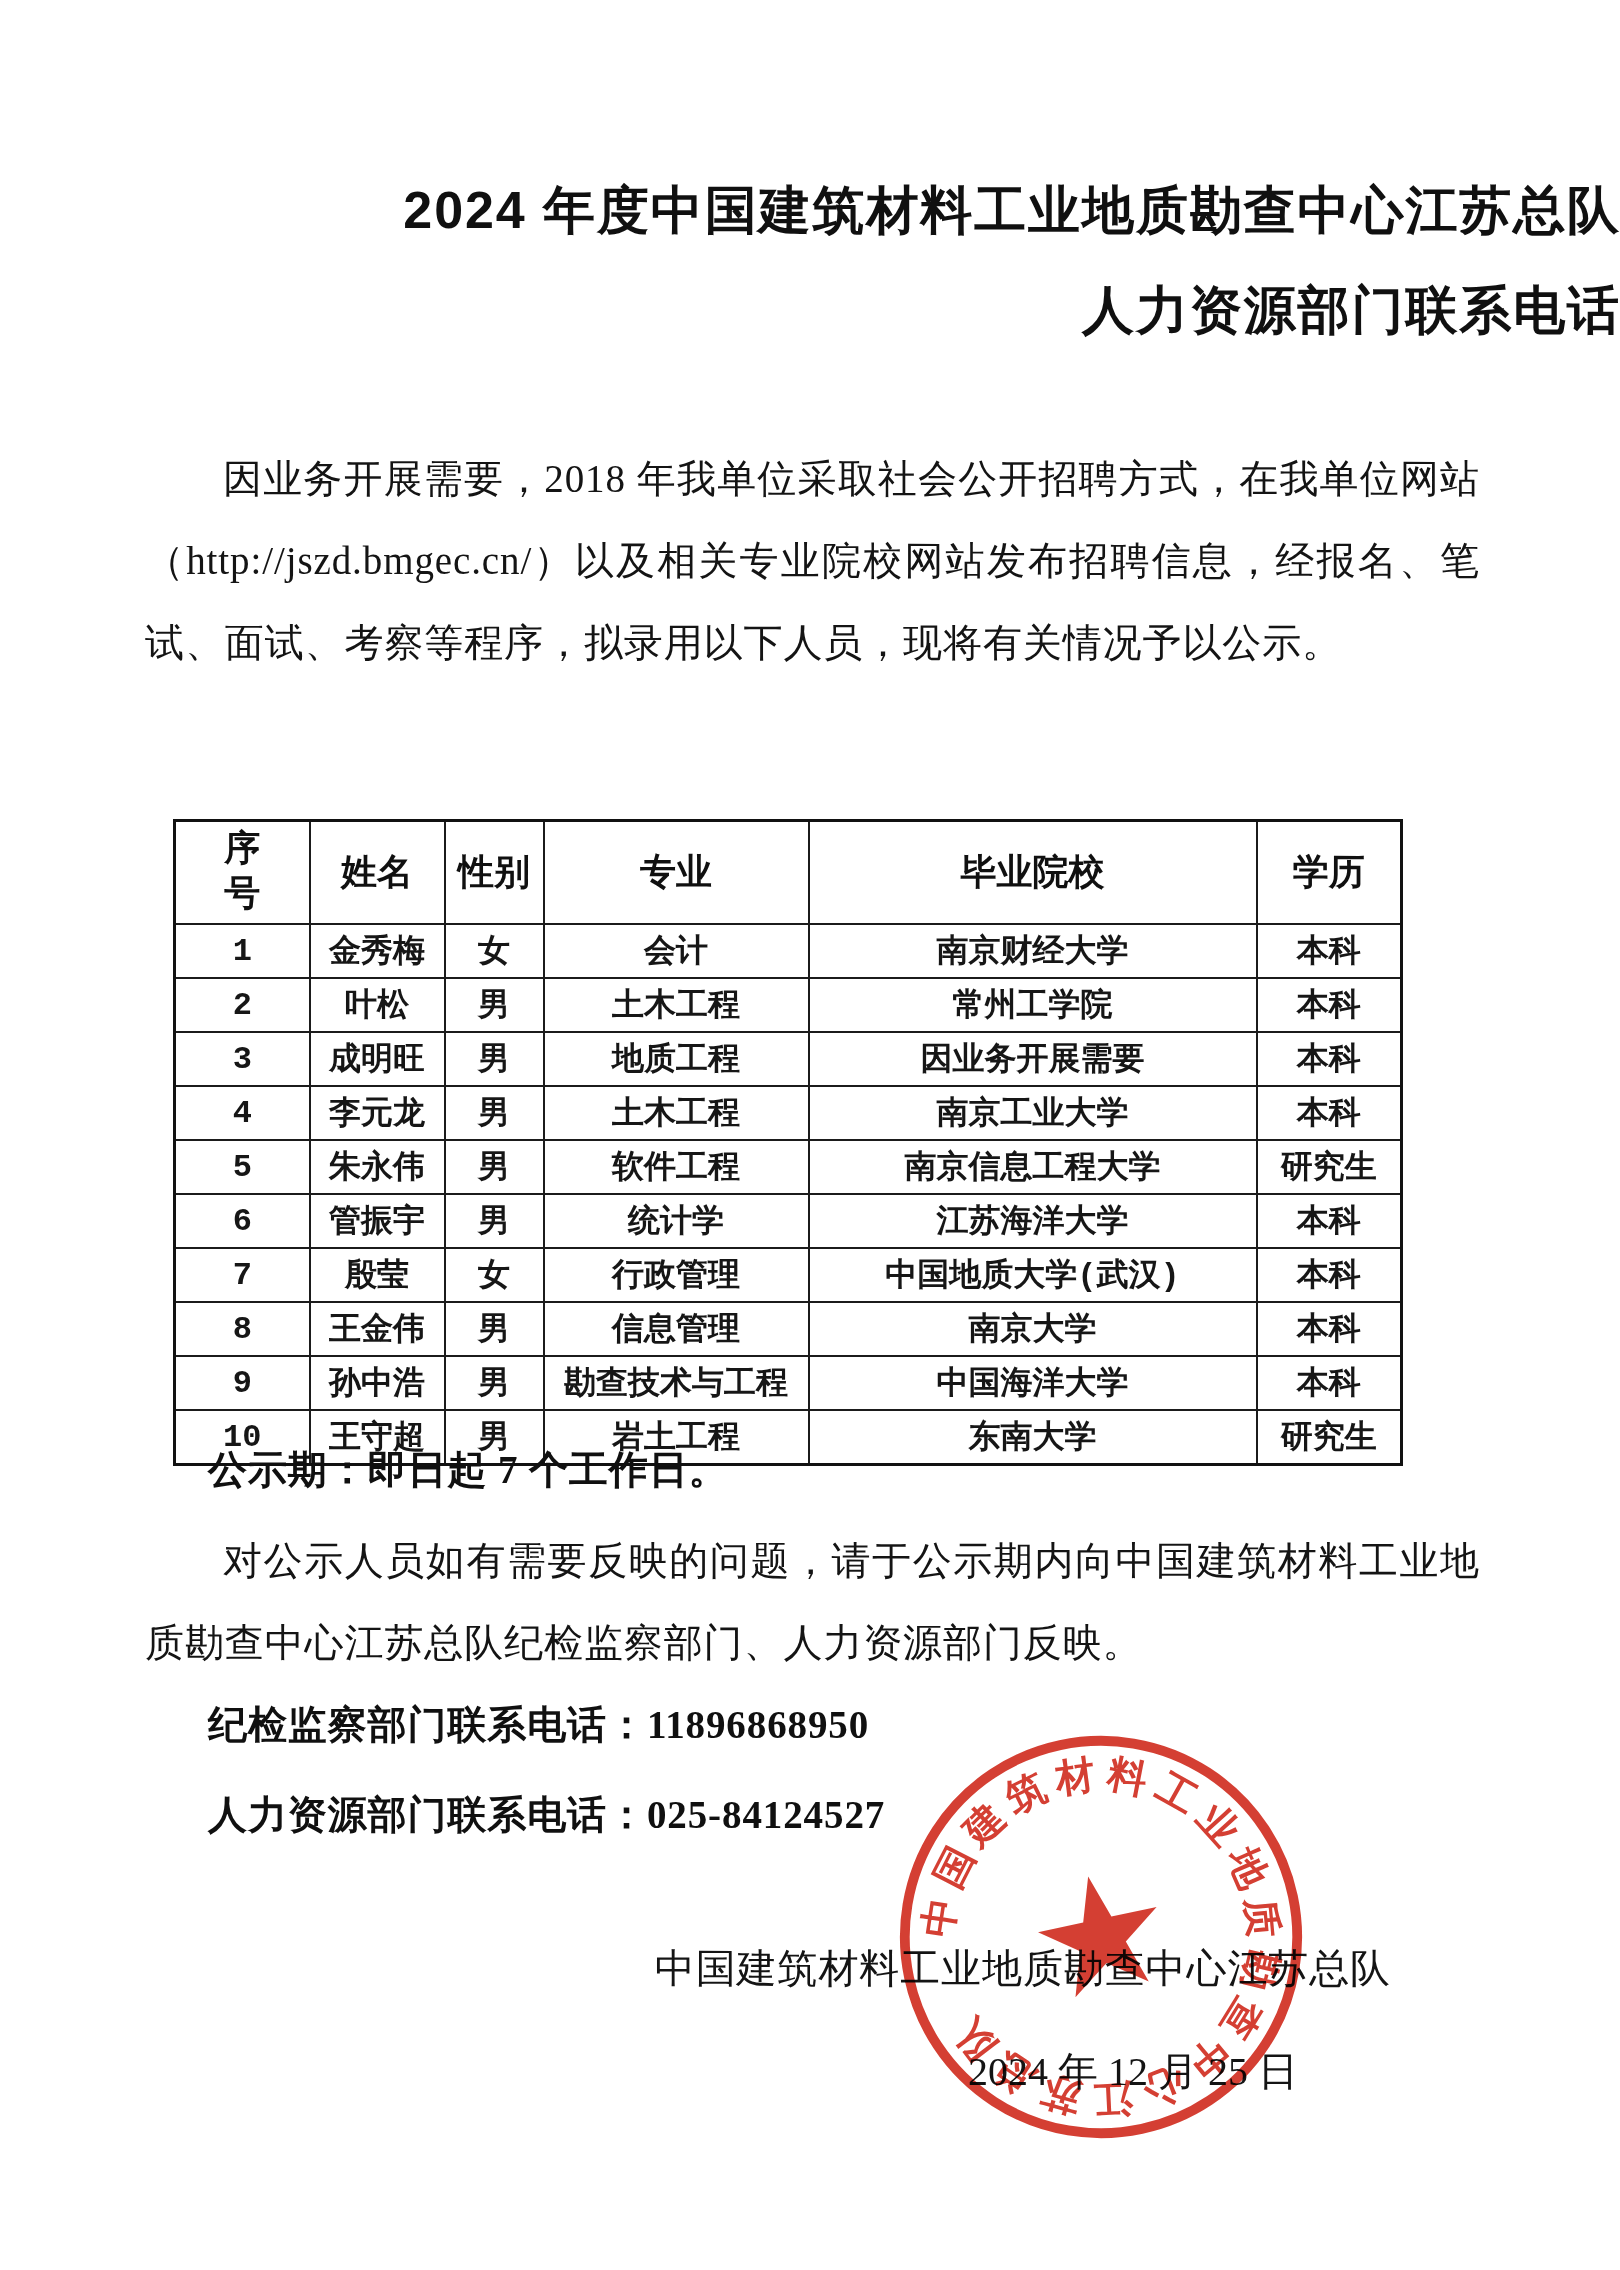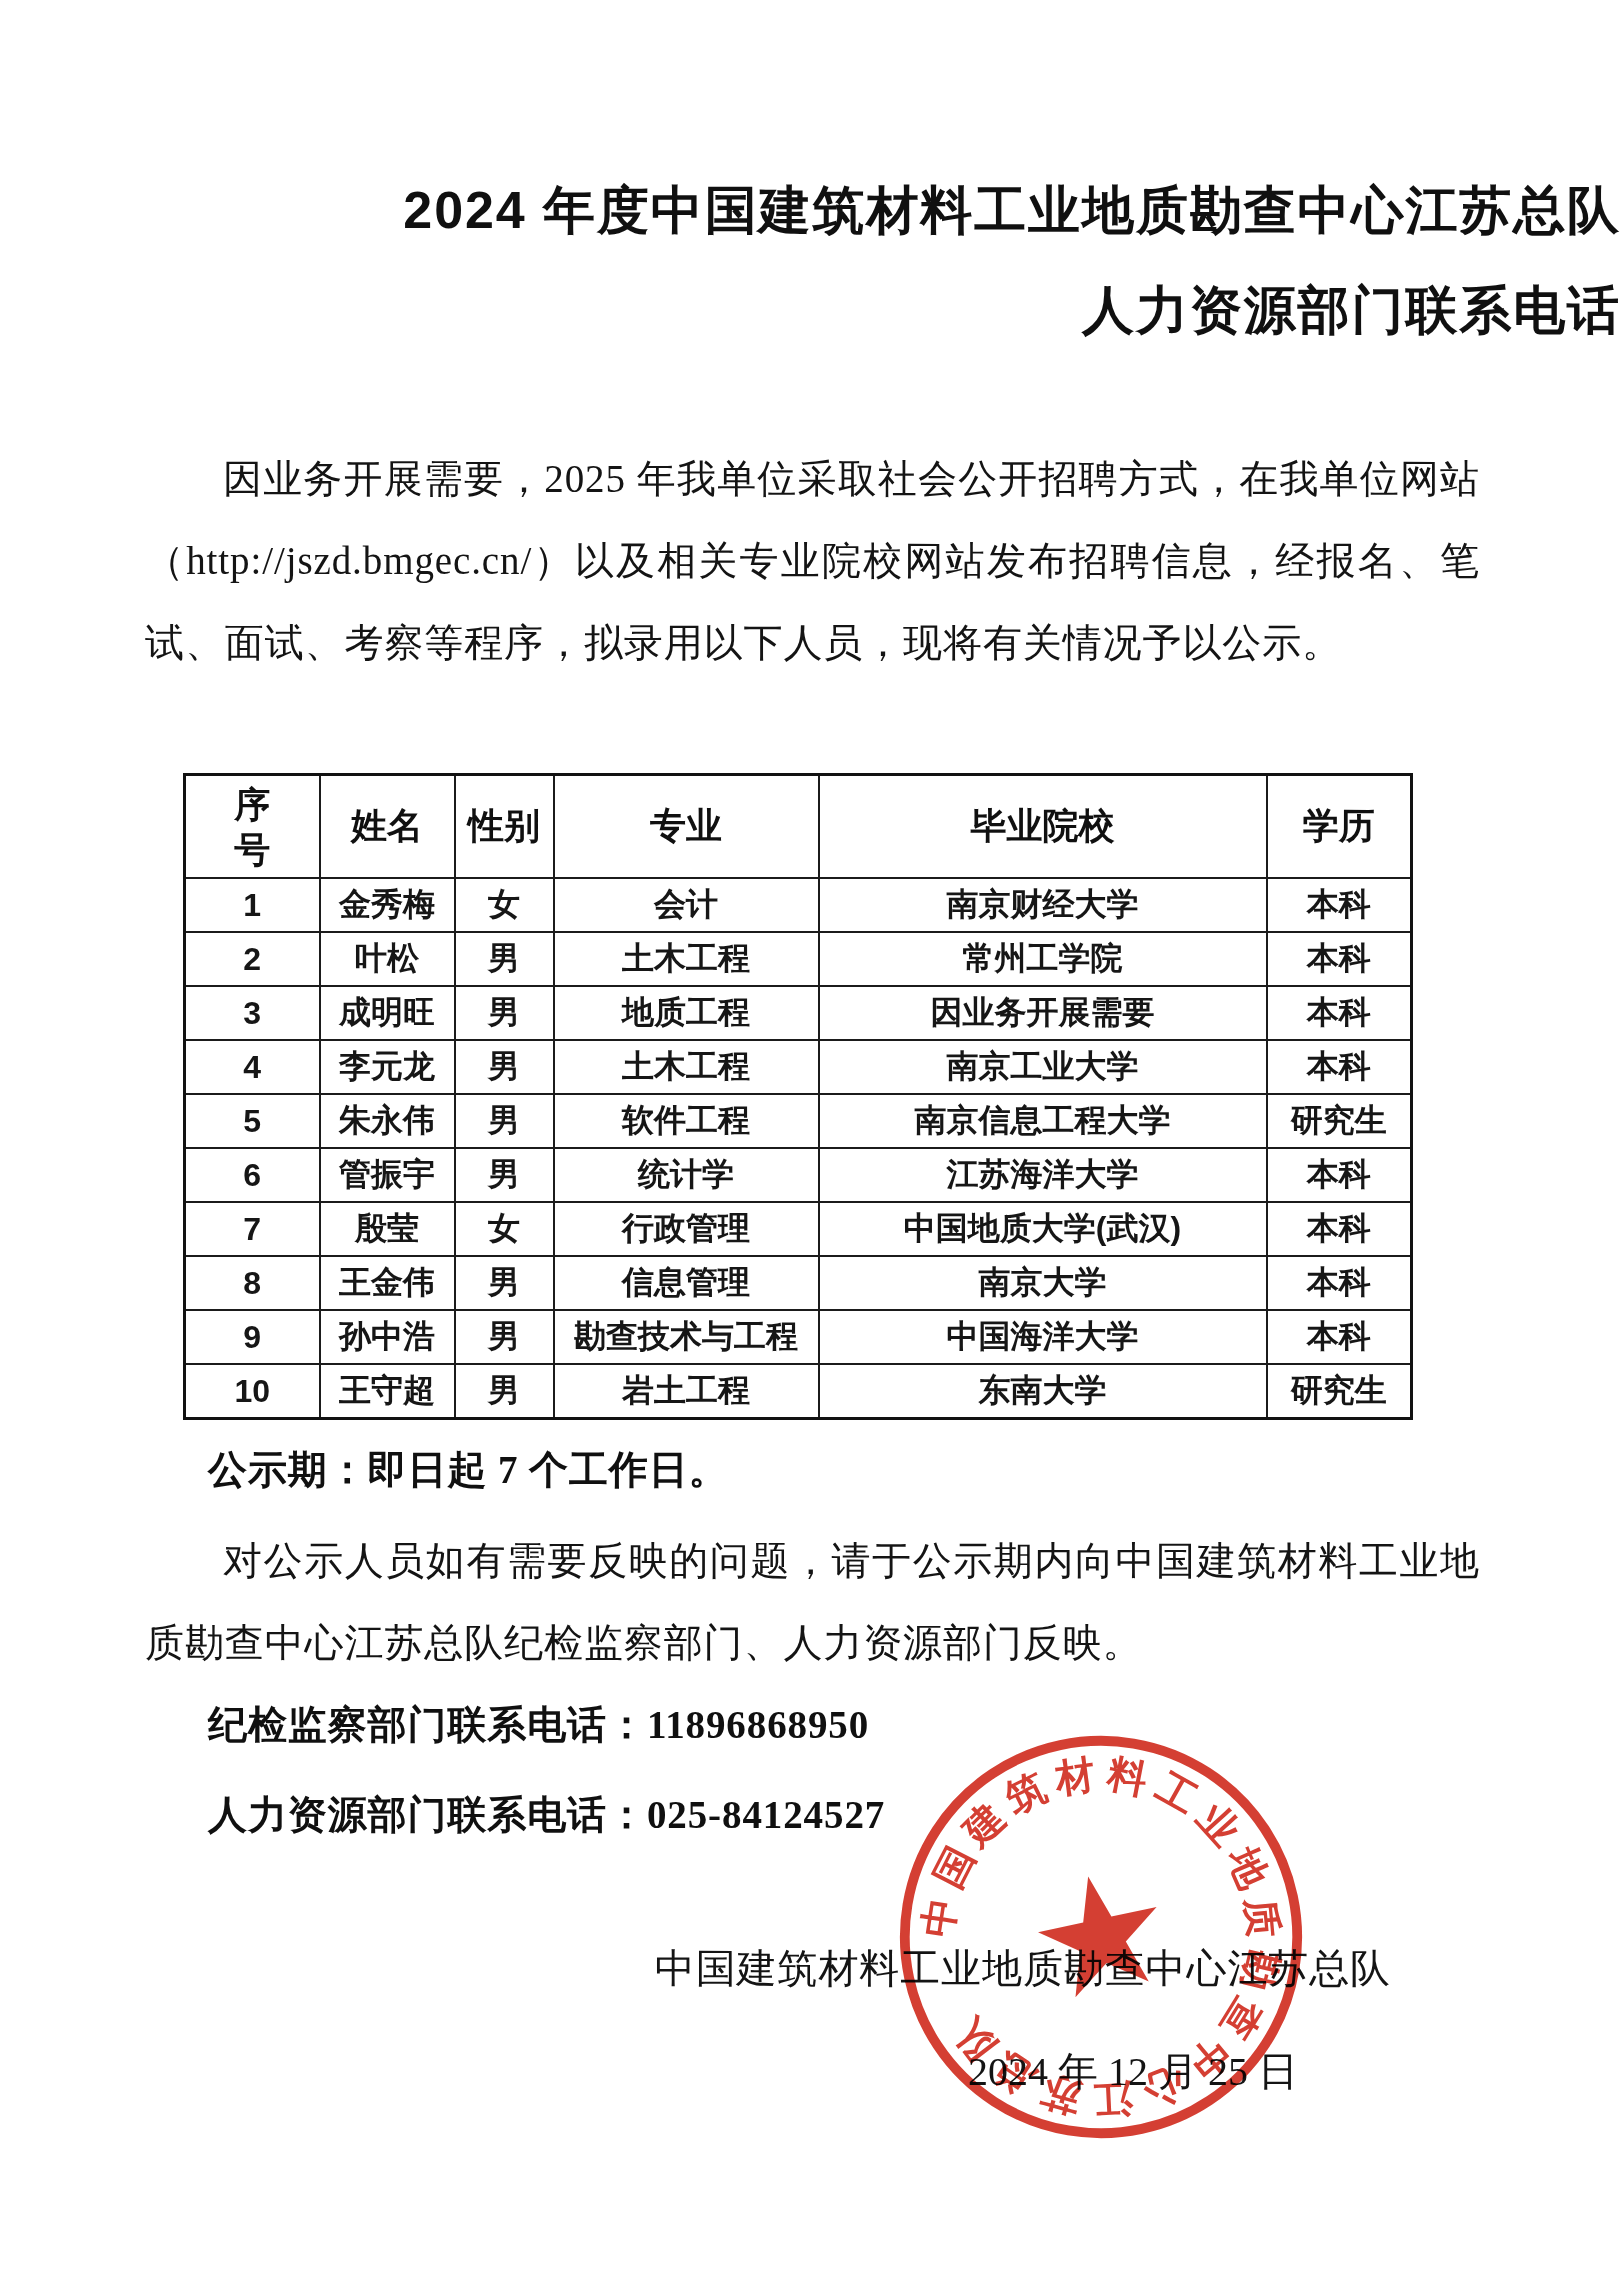--- a/index.html
+++ b/index.html
@@ -41,26 +41,25 @@
     font-size:39px;
     font-weight:bold;
     letter-spacing:0.9px;
     color:#101010;
   }
   .gongshiqi{top:1443px;text-indent:2em;}
   .phone1{top:1698px;text-indent:2em;}
   .phone2{top:1788px;text-indent:2em;}
   table.roster{
     position:absolute;
-    left:173px;top:773px;
+    left:173px;top:819px;
     width:1227px;
     border-collapse:collapse;
     table-layout:fixed;
-    font-family:Liberation Sans, sans-serif;
-    margin-left:10px;
+    font-family:Liberation Mono, monospace;
   }
   table.roster th, table.roster td{
     border:2.8px solid #1b1b1b;
     text-align:center;
     vertical-align:middle;
     padding:0;
     overflow:hidden;
   }
   table.roster{border:3.7px solid #111;}
   table.roster th{
@@ -108,21 +107,21 @@
   }
 </style>
 </head>
 <body>
 
 <div class="page">
 
   <div class="title title1">2024 年度中国建筑材料工业地质勘查中心江苏总队</div>
   <div class="title title2">人力资源部门联系电话</div>
 
-  <div class="para para1 indent">因业务开展需要，2025 年我单位采取社会公开招聘方式，在我单位网站（http://jszd.bmgec.cn/）以及相关专业院校网站发布招聘信息，经报名、笔试、面试、考察等程序，拟录用以下人员，现将有关情况予以公示。</div>
+  <div class="para para1 indent">因业务开展需要，2018 年我单位采取社会公开招聘方式，在我单位网站（http://jszd.bmgec.cn/）以及相关专业院校网站发布招聘信息，经报名、笔试、面试、考察等程序，拟录用以下人员，现将有关情况予以公示。</div>
 
   <table class="roster">
     <colgroup>
       <col style="width:135px">
         <col style="width:135px">
         <col style="width:99px">
       <col style="width:265px">
         <col style="width:448px">
         <col style="width:145px">
     </colgroup>

